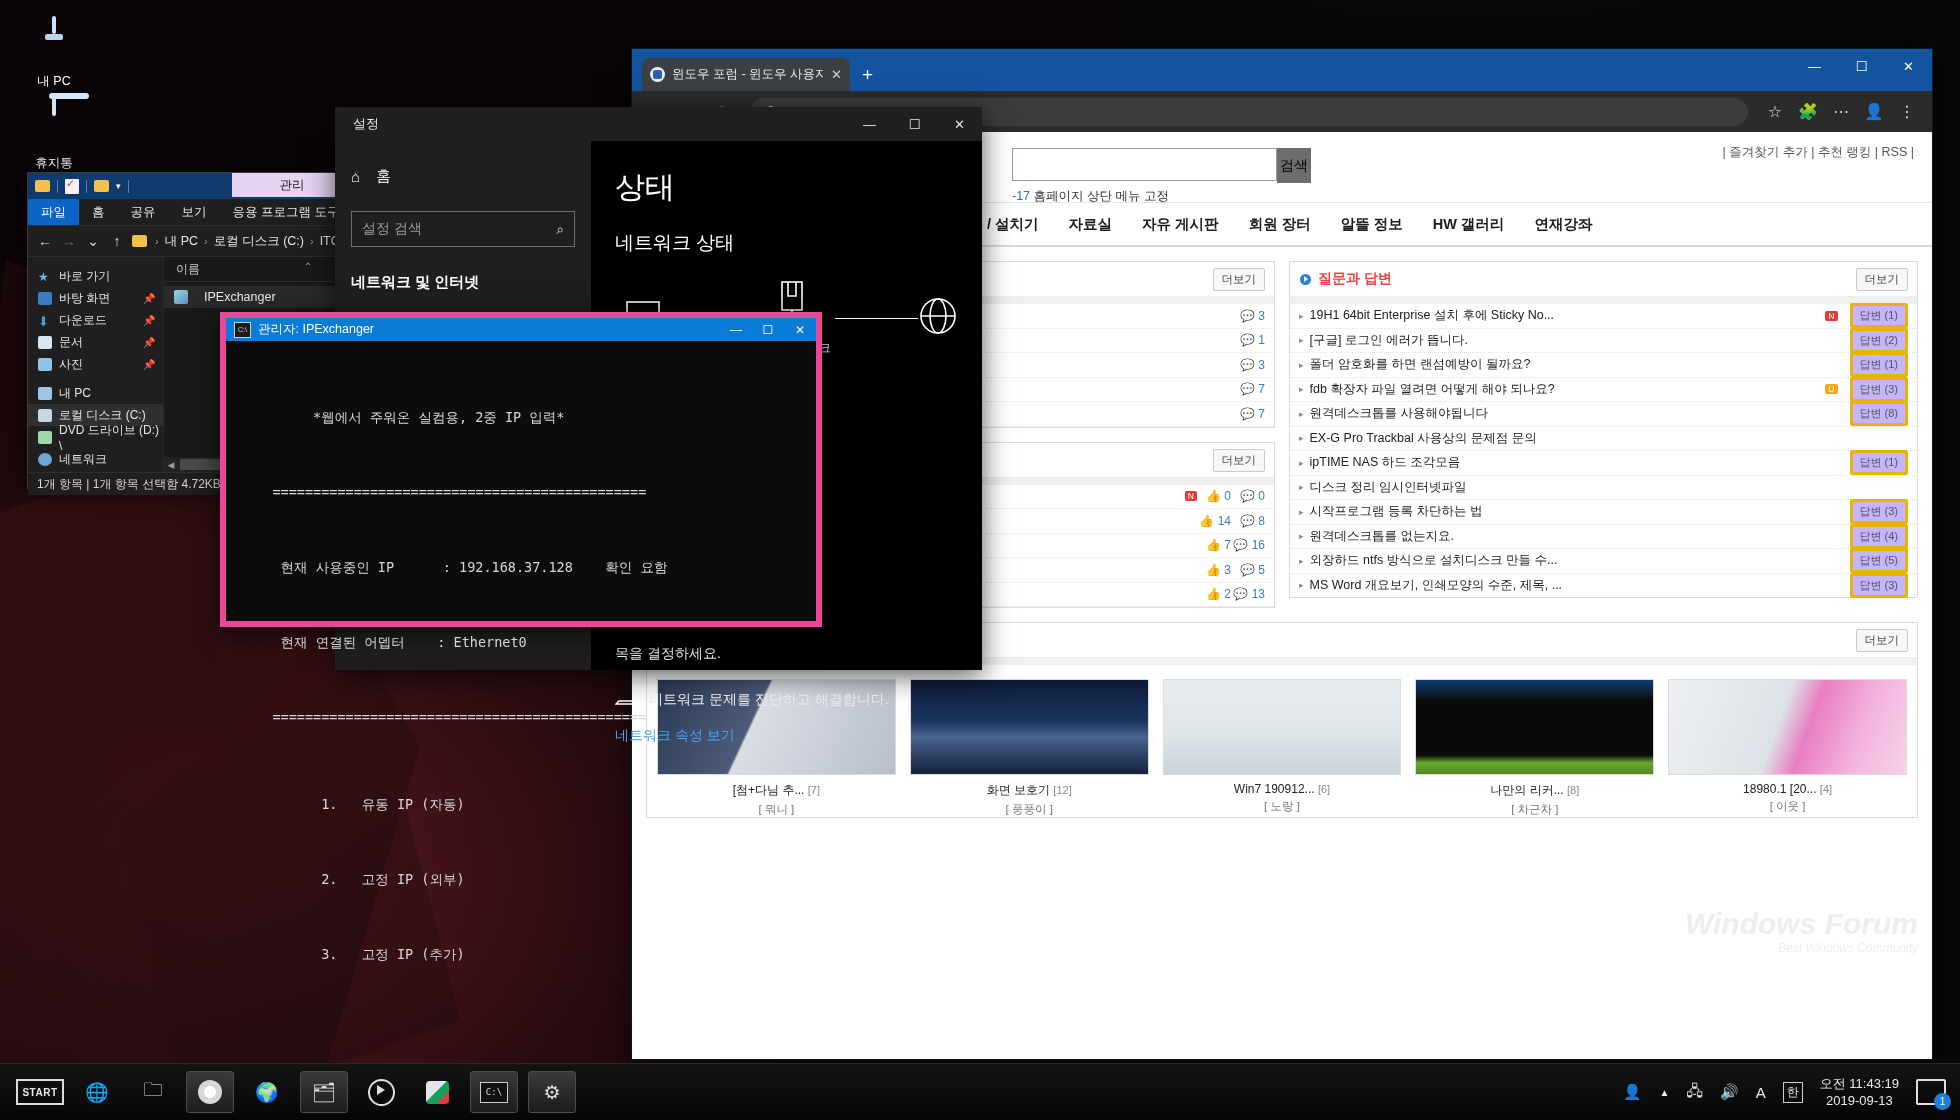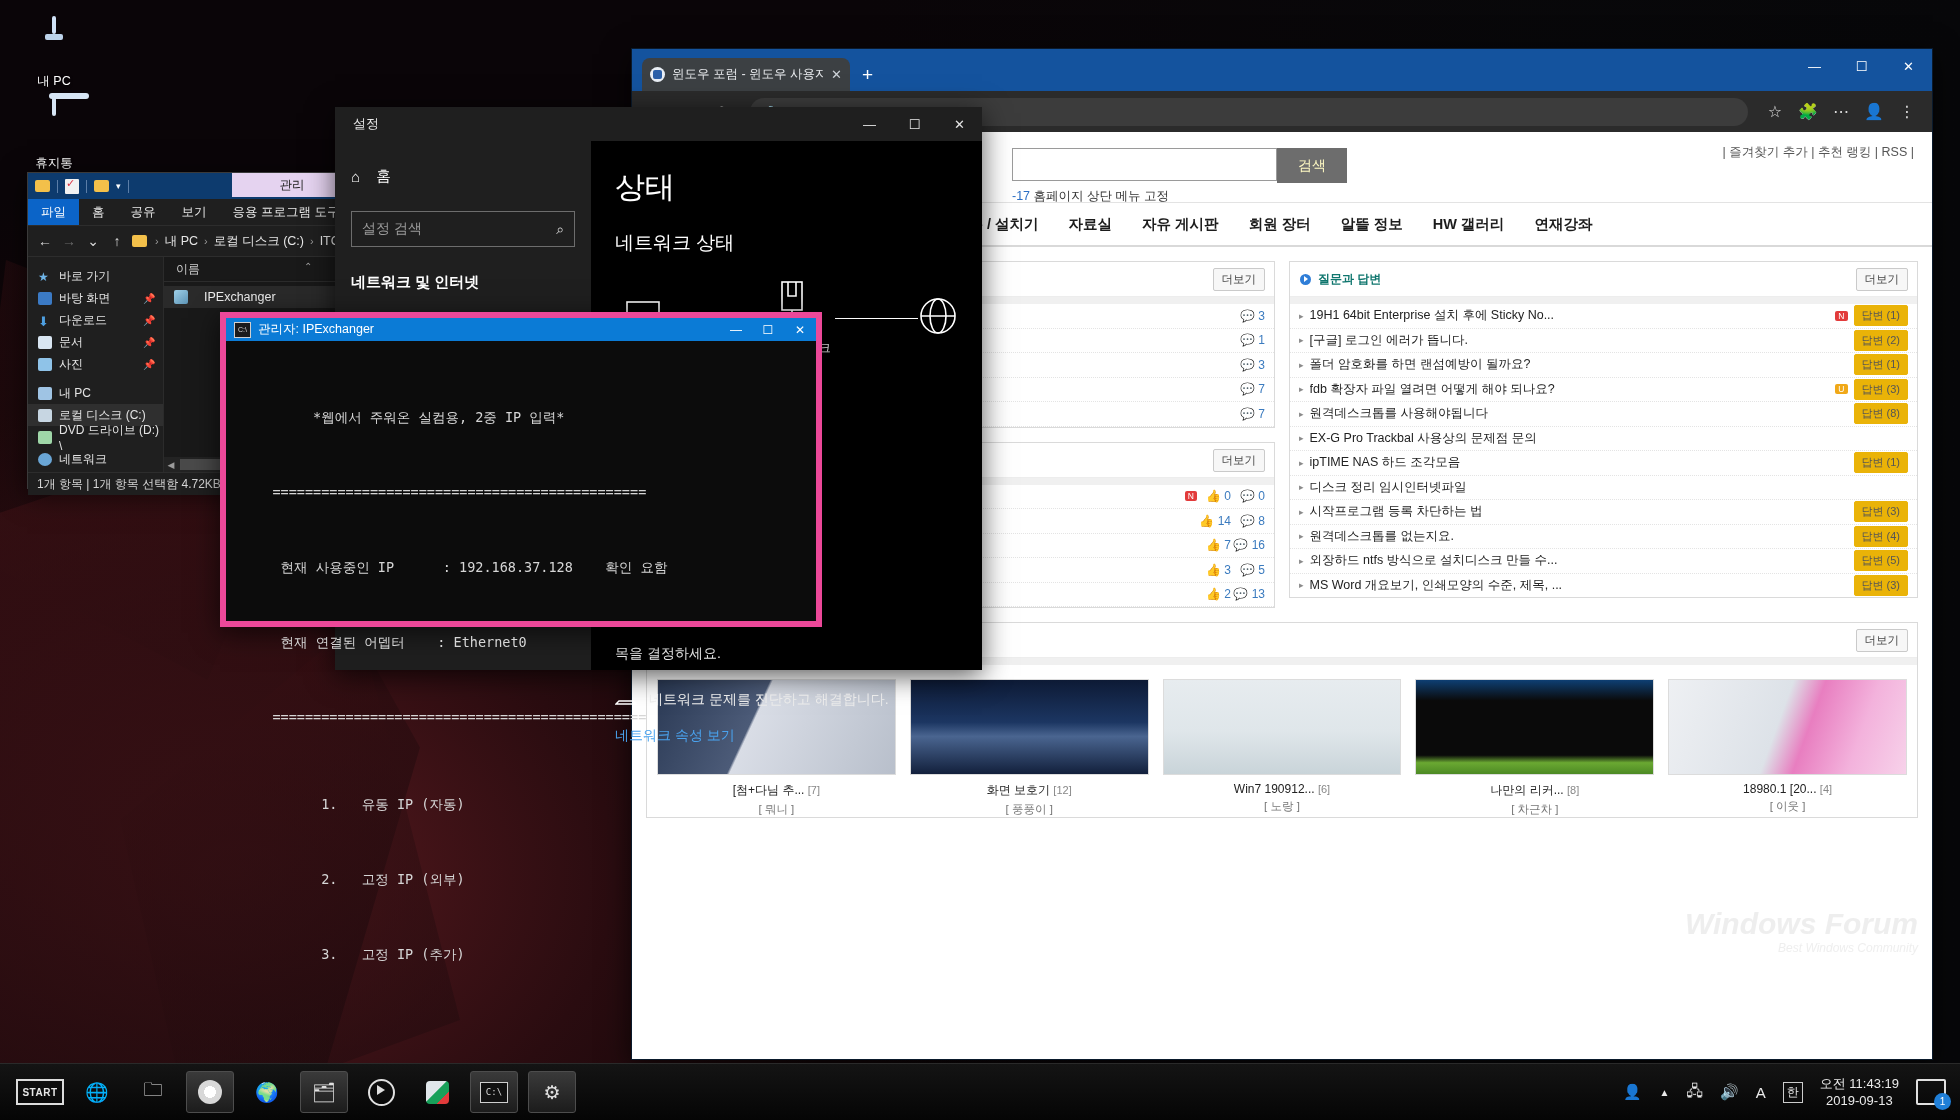--- a/index.html
+++ b/index.html
@@ -86,40 +86,40 @@
   .omnibox{flex:1;height:28px;background:#3c3c3c;border-radius:14px;display:flex;align-items:center;gap:9px;padding:0 14px;color:#eaeaea;font-size:13px;margin:0 8px;}
   .lock{font-size:11px;}
   .ch-page{height:925px;background:#fff;position:relative;overflow:hidden;}
 
   
   .site{position:absolute;left:0;top:0;width:1300px;}
   .site-top{height:70px;background:#fff;position:relative;border-bottom:1px solid #e3e3e3;}
   .site-links{position:absolute;right:18px;top:12px;font-size:12.5px;color:#555;}
   .site-search{position:absolute;left:380px;top:16px;display:flex;}
   .site-search input{width:265px;height:33px;border:1px solid #9a9a9a;box-sizing:border-box;padding:0 7px;font-size:13px;}
-  .site-search .sbtn{width:70px;height:35px;background:#6d6d6d;color:#fef9c3;font-size:14px;display:flex;align-items:center;justify-content:center;}
+  .site-search .sbtn{width:34px;height:35px;background:#6d6d6d;color:#000000;font-size:14px;display:flex;align-items:center;justify-content:center;}
   .site-notice{position:absolute;left:380px;top:56px;font-size:12.5px;color:#333;}
   .site-notice b{color:#2c6fc4;font-weight:400;}
   .site-nav{height:42px;background:#fff;border-bottom:2px solid #d9d9d9;display:flex;align-items:center;gap:30px;padding-left:322px;font-size:14.5px;color:#1c1c1c;font-weight:bold;}
   .site-main{display:flex;gap:14px;padding:14px 14px 0 14px;background:#fff;}
   .col{flex:1;}
   .panel{border:1px solid #dadada;margin-bottom:14px;background:#fff;}
   .panel-head{height:34px;display:flex;align-items:center;padding:0 10px;border-bottom:1px solid #ededed;position:relative;}
   .dot{width:11px;height:11px;border-radius:50%;background:#2f7ed8;margin-right:7px;position:relative;flex:none;}
   .dot:after{content:"";position:absolute;left:3.5px;top:2.5px;border-left:4px solid #fff;border-top:3px solid transparent;border-bottom:3px solid transparent;}
-  .panel-title{font-size:12px;font-weight:bold;color:#0f766e;}
+  .panel-title{font-size:14px;font-weight:bold;color:#ef4444;}
   .more-btn{position:absolute;right:9px;top:6px;border:1px solid #cacaca;background:#f7f7f7;font-size:11.5px;color:#444;padding:3px 8px;border-radius:2px;}
   .panel-bar{height:7px;background:#f0f0f0;}
   .qa-row{height:23.5px;display:flex;align-items:center;border-bottom:1px dotted #e4e4e4;padding:0 9px;font-size:12.5px;color:#222;}
   .qa-row .bullet{color:#8a8a8a;font-size:9px;margin-right:6px;}
   .qa-row .t{flex:1;white-space:nowrap;overflow:hidden;}
   .badge{display:inline-block;font-size:8.5px;color:#fff;padding:0 3px;border-radius:2px;margin-left:4px;vertical-align:1px;}
   .badge.n{background:#e23b3b;}
   .badge.u{background:#f0a818;}
-  .ans-btn{border:1px solid #eab308;background:#eab308;font-size:11px;color:#555;padding:2px 7px;border-radius:2px;margin-left:6px;}
+  .ans-btn{border:3px solid #eab308;background:#c4b5fd;font-size:11px;color:#555;padding:2px 7px;border-radius:2px;margin-left:12px;}
   .cnt{width:34px;text-align:right;color:#3b7bbf;font-size:12px;}
   .cnt .ico{color:#b6b6b6;margin-right:3px;}
   .shots{display:flex;gap:14px;padding:14px 10px 0 10px;}
   .shot{flex:1;}
   .shot .thumb{height:94px;border:1px solid #dcdcdc;}
   .shot .cap{text-align:center;font-size:12px;color:#222;margin-top:7px;white-space:nowrap;overflow:hidden;}
   .shot .cap i{color:#888;font-style:normal;font-size:11px;}
   .shot .cap2{text-align:center;font-size:11.5px;color:#777;margin-top:3px;}
   .watermark{position:absolute;right:8px;bottom:4px;color:rgba(235,235,235,.85);font-size:30px;font-weight:bold;font-style:italic;pointer-events:none;}
   .watermark small{display:block;font-size:12px;font-weight:normal;text-align:right;}

